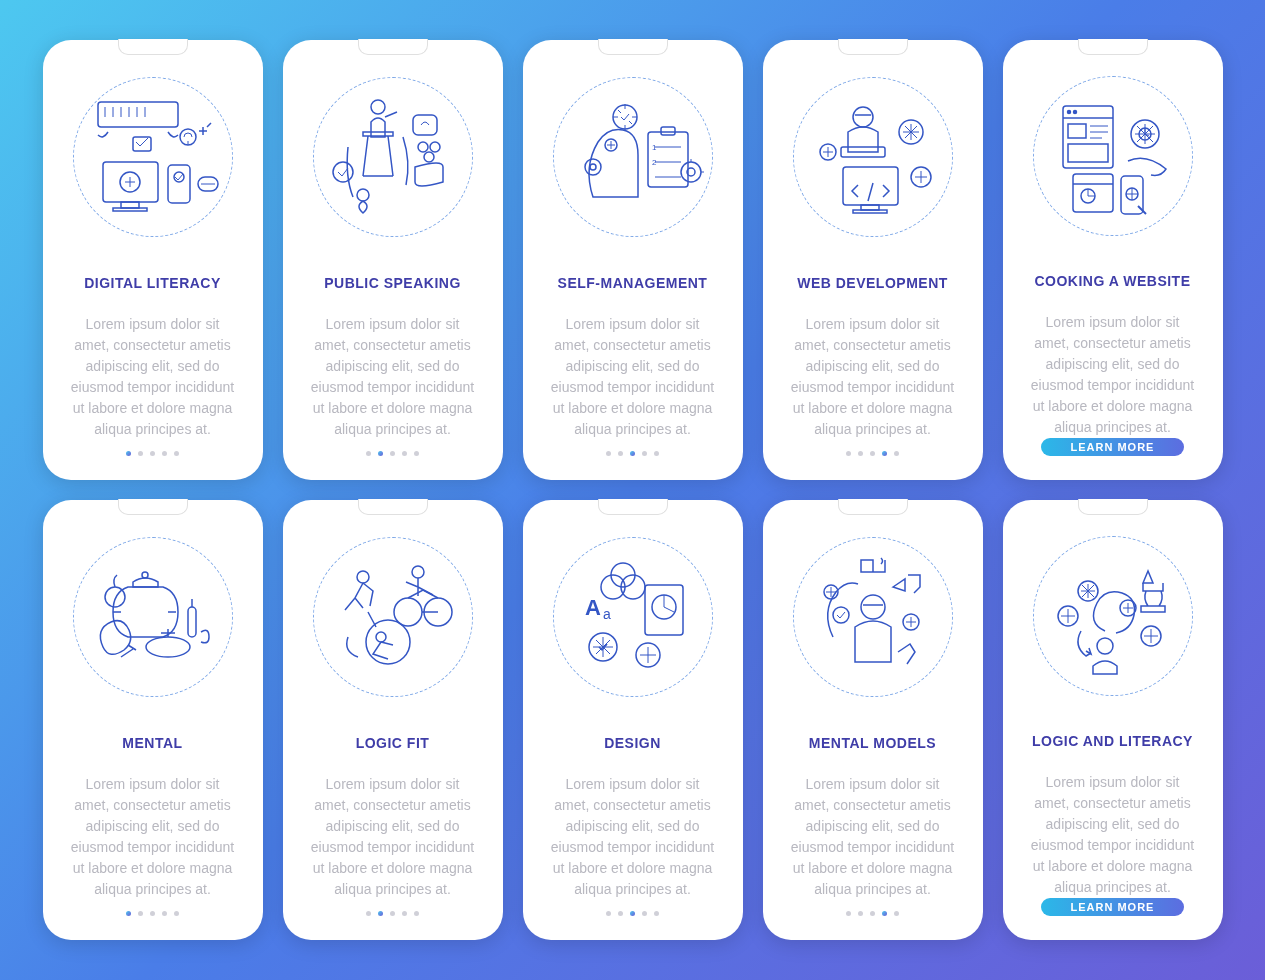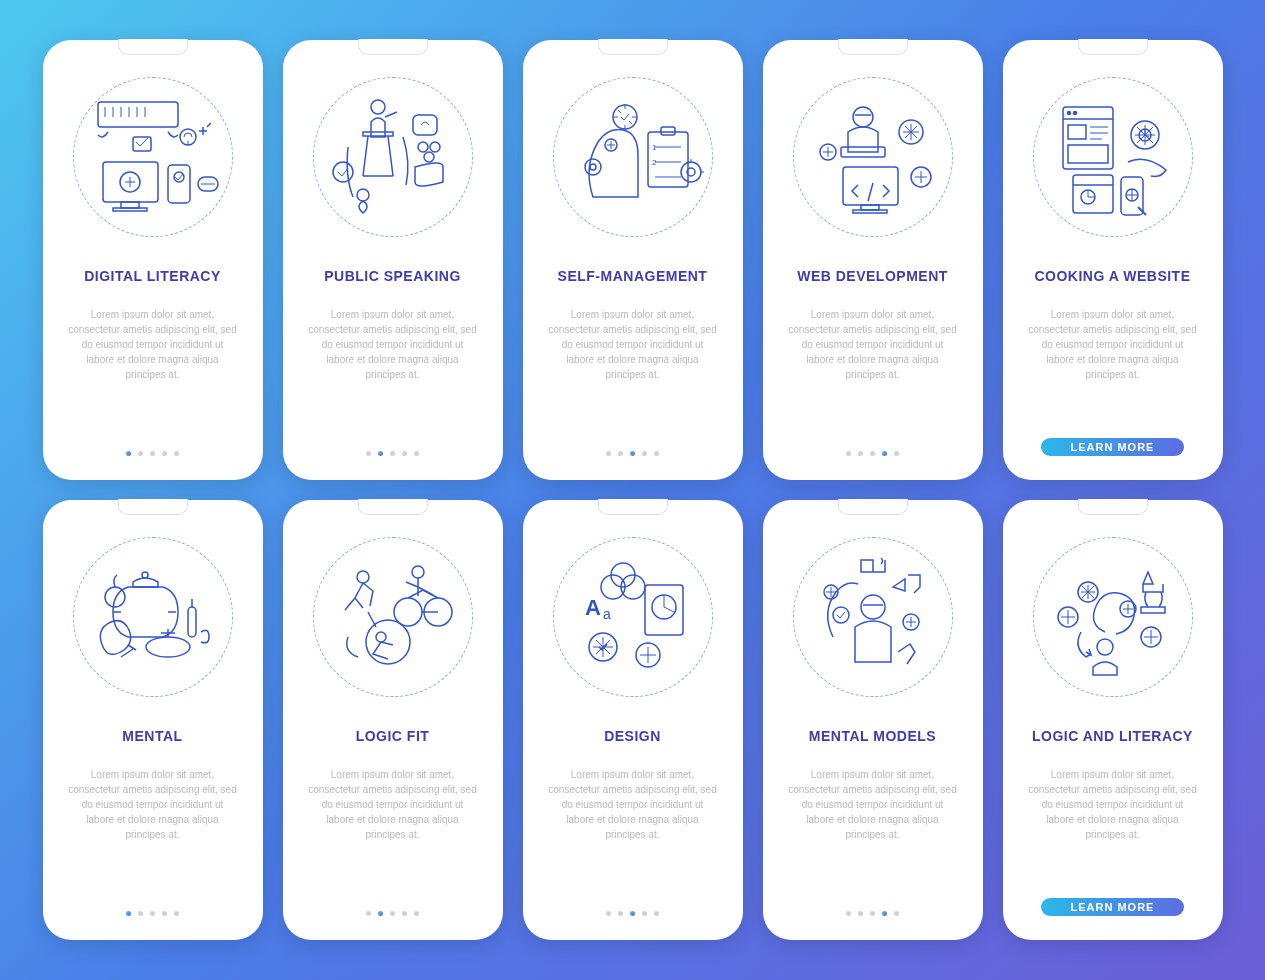--- a/index.html
+++ b/index.html
@@ -71,25 +71,25 @@
   stroke: #3456c5;
   fill: none;
   stroke-width: 1.5;
 }
 .title {
   font-size: 14px;
   font-weight: 700;
   letter-spacing: 0.5px;
   text-align: center;
   color: #3f3da8;
-  margin-top: 25px;
+  margin-top: 32px;
   line-height: 1.3;
 }
 .desc {
-  font-size: 10px;
+  font-size: 14px;
   color: #b8b8c0;
   text-align: center;
   line-height: 1.5;
   margin-top: 22px;
   padding: 0 8px;
 }
 .dots {
   display: flex;
   gap: 7px;
   margin-top: auto;

